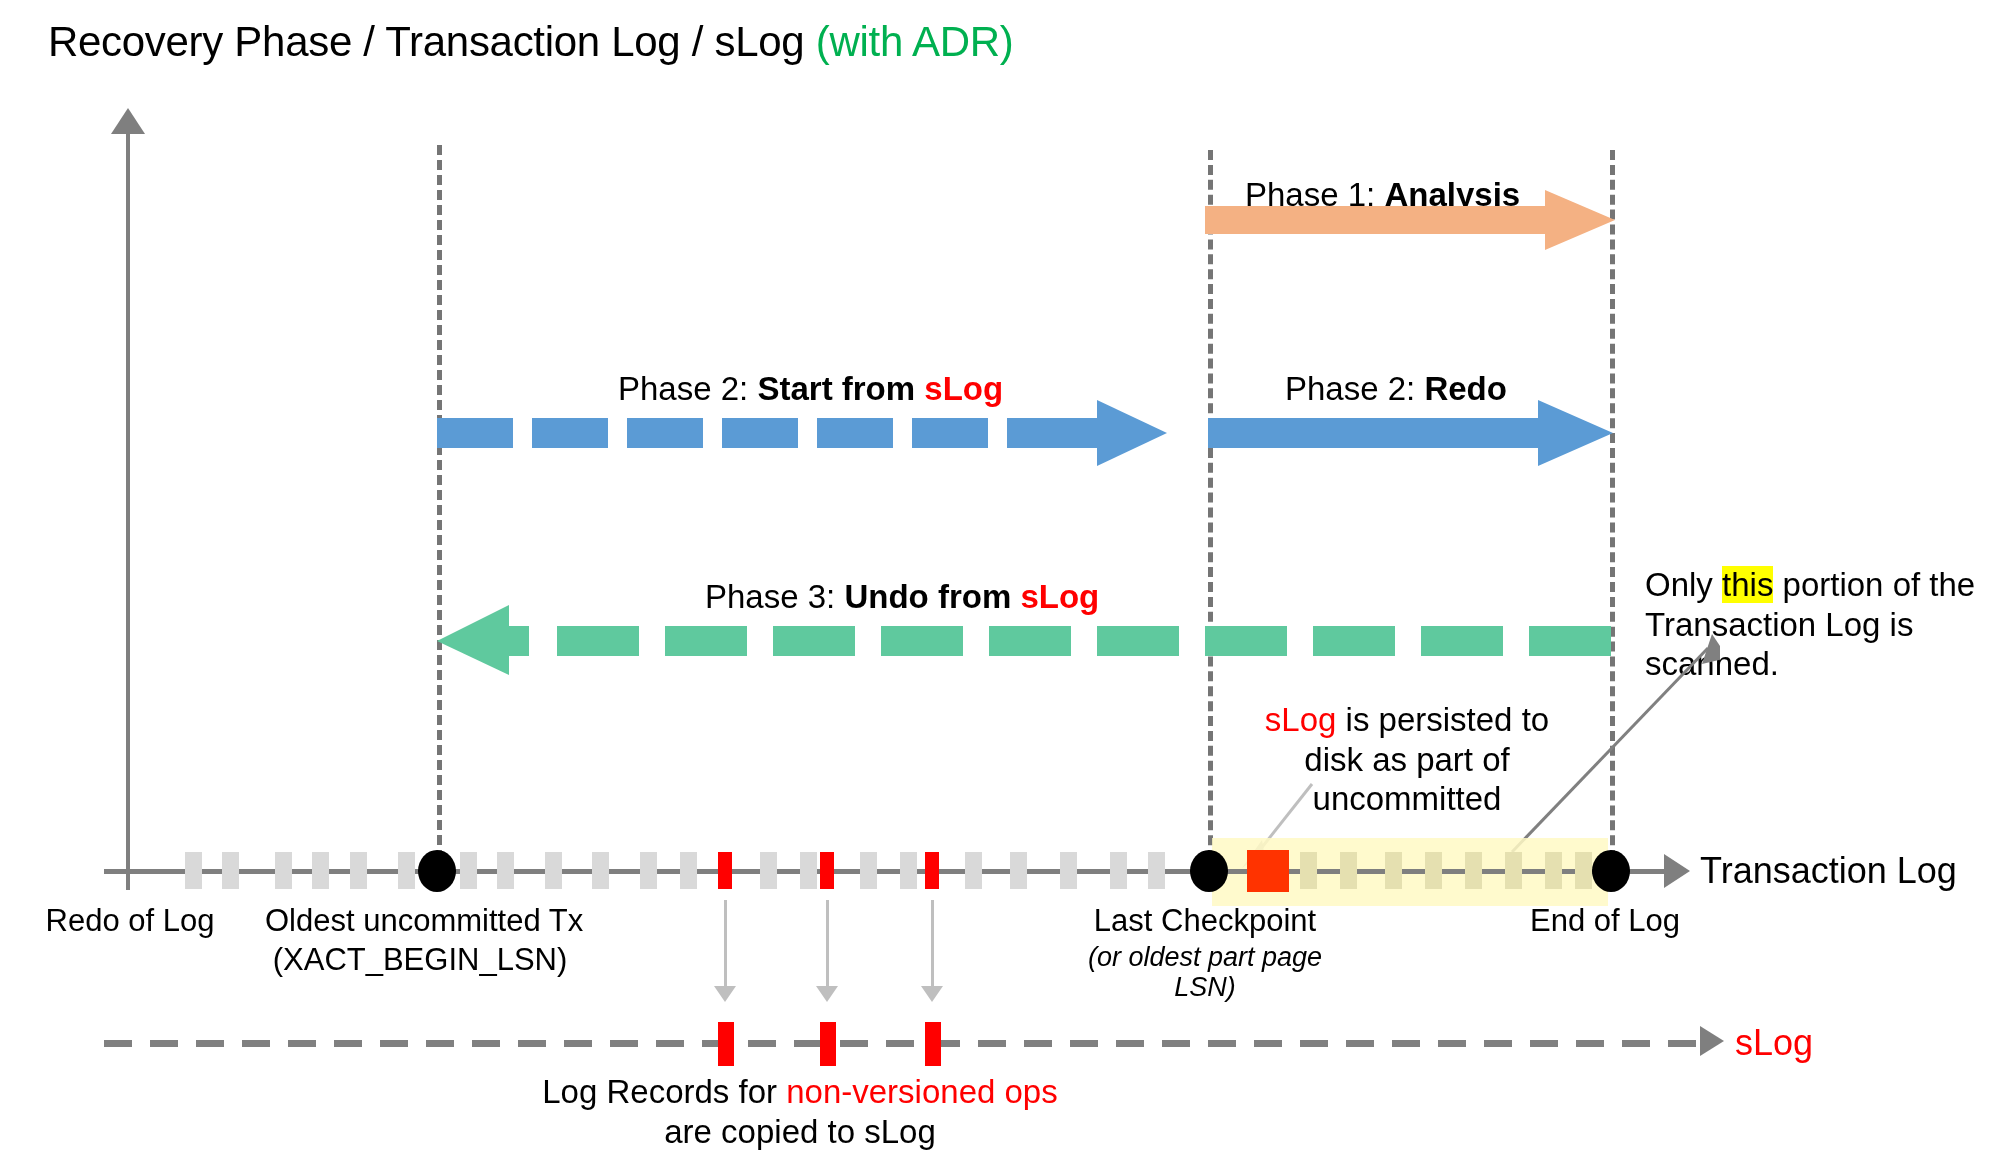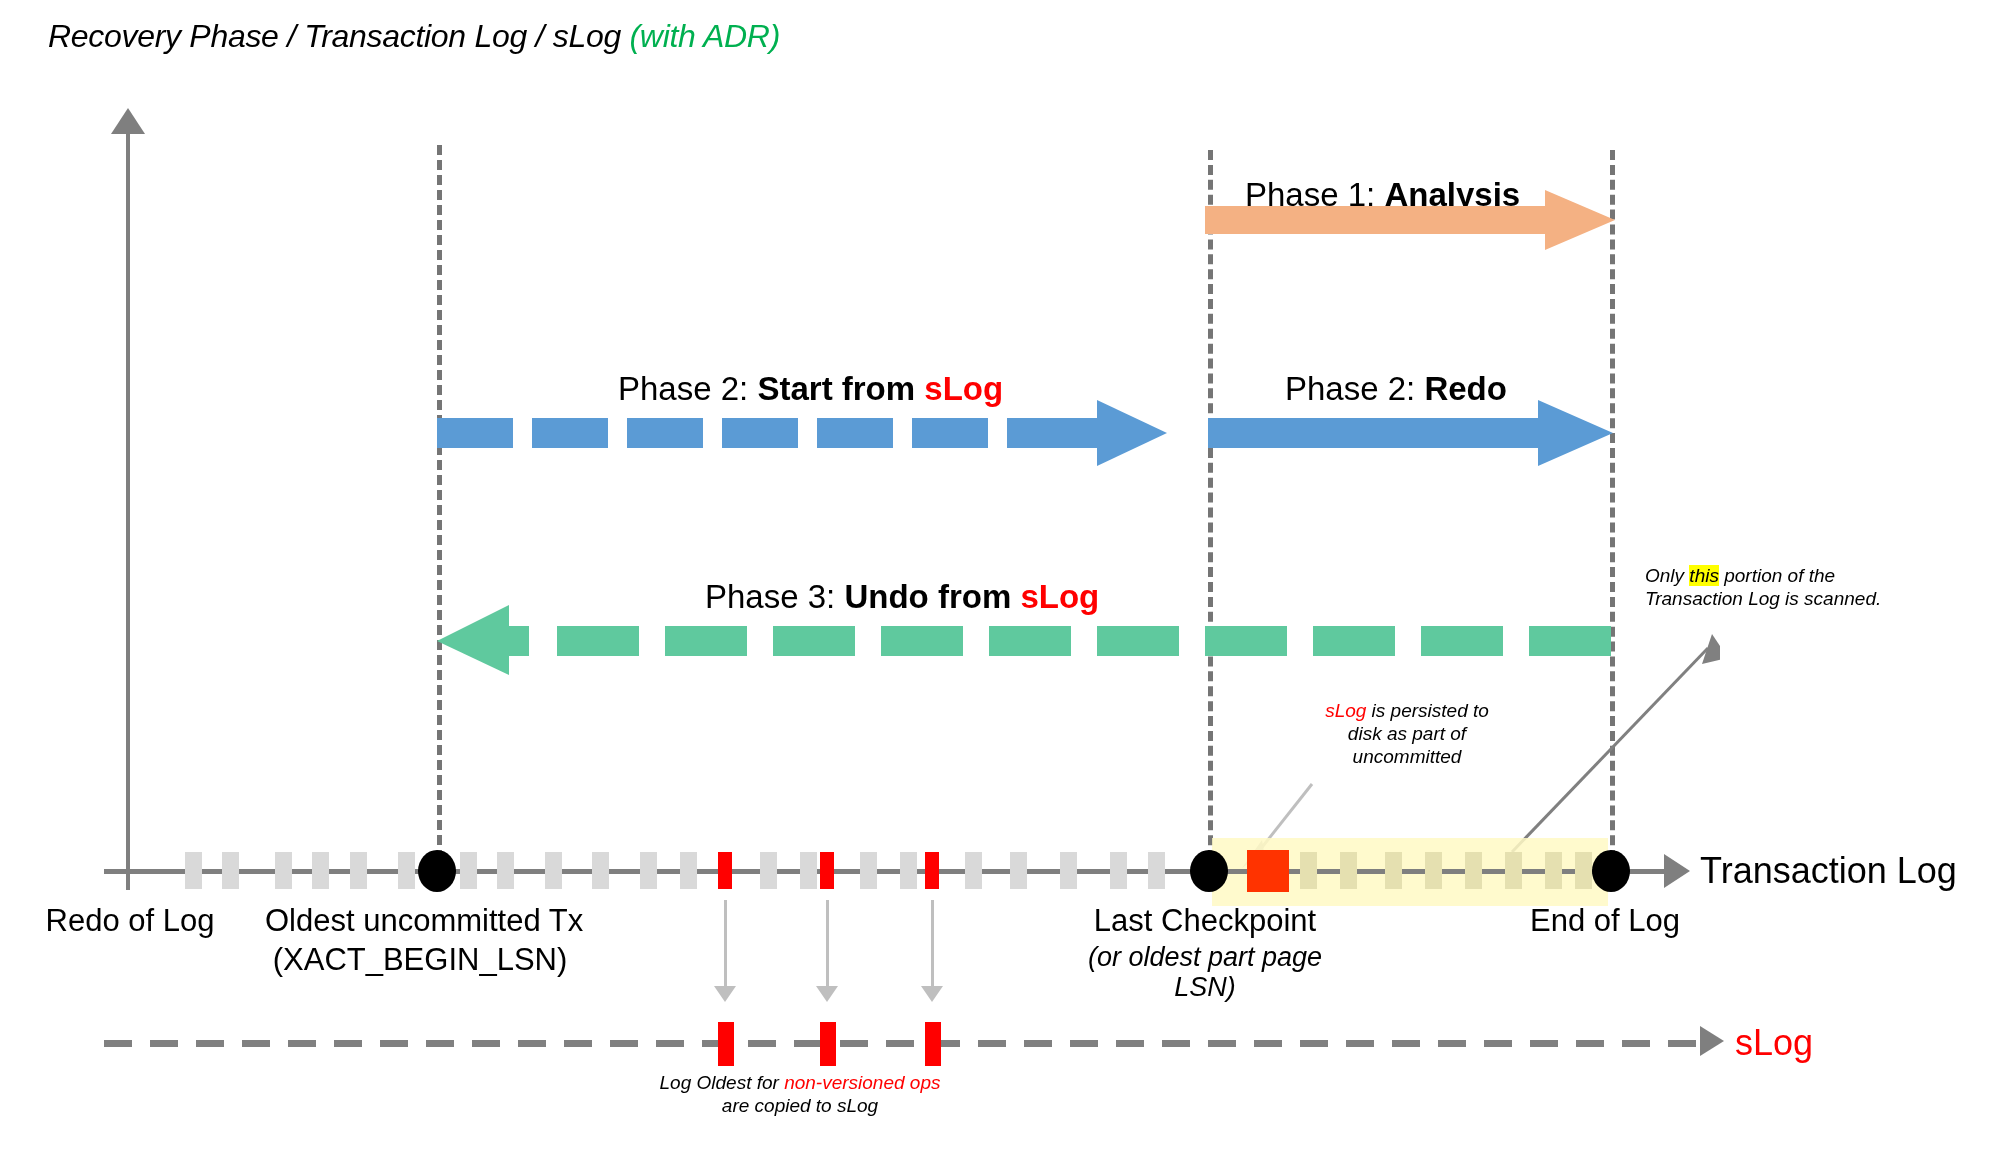--- a/index.html
+++ b/index.html
@@ -1,38 +1,38 @@
 <!DOCTYPE html>
 <html><head>
 <meta charset="utf-8">
 <style>
   html,body{margin:0;padding:0;background:#fff;}
   body{width:2001px;height:1152px;position:relative;overflow:hidden;
        font-family:"Liberation Sans","DejaVu Sans",sans-serif;color:#000;}
   .abs{position:absolute;}
-  #title{left:48px;top:18px;font-size:32px;letter-spacing:-0.3px;white-space:nowrap;font-style:italic;}
+  #title{left:48px;top:18px;font-size:42px;letter-spacing:-0.3px;white-space:nowrap;}
   #title .adr{color:#00B050;}
   .vline{position:absolute;width:0;border-left:5px dashed #757575;}
   .axis-y{position:absolute;left:126px;top:125px;width:4px;height:765px;background:#7F7F7F;}
   .axis-y-head{position:absolute;left:111px;top:108px;width:0;height:0;
       border-left:17px solid transparent;border-right:17px solid transparent;border-bottom:26px solid #7F7F7F;}
   .axis-x{position:absolute;left:104px;top:869px;height:5px;background:#7F7F7F;}
   .axis-x-head{position:absolute;top:854px;width:0;height:0;
       border-top:17px solid transparent;border-bottom:17px solid transparent;border-left:26px solid #7F7F7F;}
   .tick{position:absolute;width:17px;height:37px;background:#D9D9D9;top:852px;}
   .tick.red{background:#FF0000;width:14px;}
   .dot{position:absolute;width:38px;height:42px;border-radius:50%;background:#000;top:850px;}
   .hl{position:absolute;background:#FFF9C4;opacity:.85;}
   .sq{position:absolute;width:42px;height:42px;background:#FF3300;top:850px;}
   .lbl{position:absolute;font-size:31px;white-space:nowrap;text-align:center;}
   .lbl.it{font-style:italic;font-size:27px;line-height:1.12;}
   .ph-label{position:absolute;font-size:33px;white-space:nowrap;}
   .ph-label b{font-weight:bold;}
   .ph-label .red{color:#FF0000;font-weight:bold;}
-  .note{position:absolute;font-size:19px;line-height:1.2;text-align:center;font-style:italic;}
+  .note{position:absolute;font-size:33px;line-height:1.2;text-align:center;}
   .note .red{color:#FF0000;}
   .hlt{background:#FFFF00;}
   .slogline{position:absolute;height:7px;top:1040px;
      background:repeating-linear-gradient(to right,#808080 0 28px,transparent 28px 46px);}
   .sloghead{position:absolute;top:1026px;width:0;height:0;
      border-top:15px solid transparent;border-bottom:15px solid transparent;border-left:24px solid #7F7F7F;}
   .sred{position:absolute;width:16px;height:44px;background:#FF0000;top:1022px;}
   .dnarrow{position:absolute;width:3px;background:#BFBFBF;}
   .dnhead{position:absolute;width:0;height:0;border-left:11px solid transparent;
      border-right:11px solid transparent;border-top:16px solid #BFBFBF;}
@@ -185,15 +185,15 @@
   </div>
 
 <div class="slogline" style="left:104px;width:1606px;"></div>
 <div class="sloghead" style="left:1700px;"></div>
 <div class="sred" style="left:718px;"></div>
 <div class="sred" style="left:820px;"></div>
 <div class="sred" style="left:925px;"></div>
 <div class="lbl" style="left:1735px;top:1022px;font-size:36px;color:#FF0000;">sLog</div>
 
 <div class="note" style="left:520px;top:1072px;width:560px;">
-  <span>Log Oldest for </span><span class="red">non-versioned ops</span><br>
+  <span>Log Records for </span><span class="red">non-versioned ops</span><br>
   <span>are copied to sLog</span>
 </div>
 
 </body></html>

